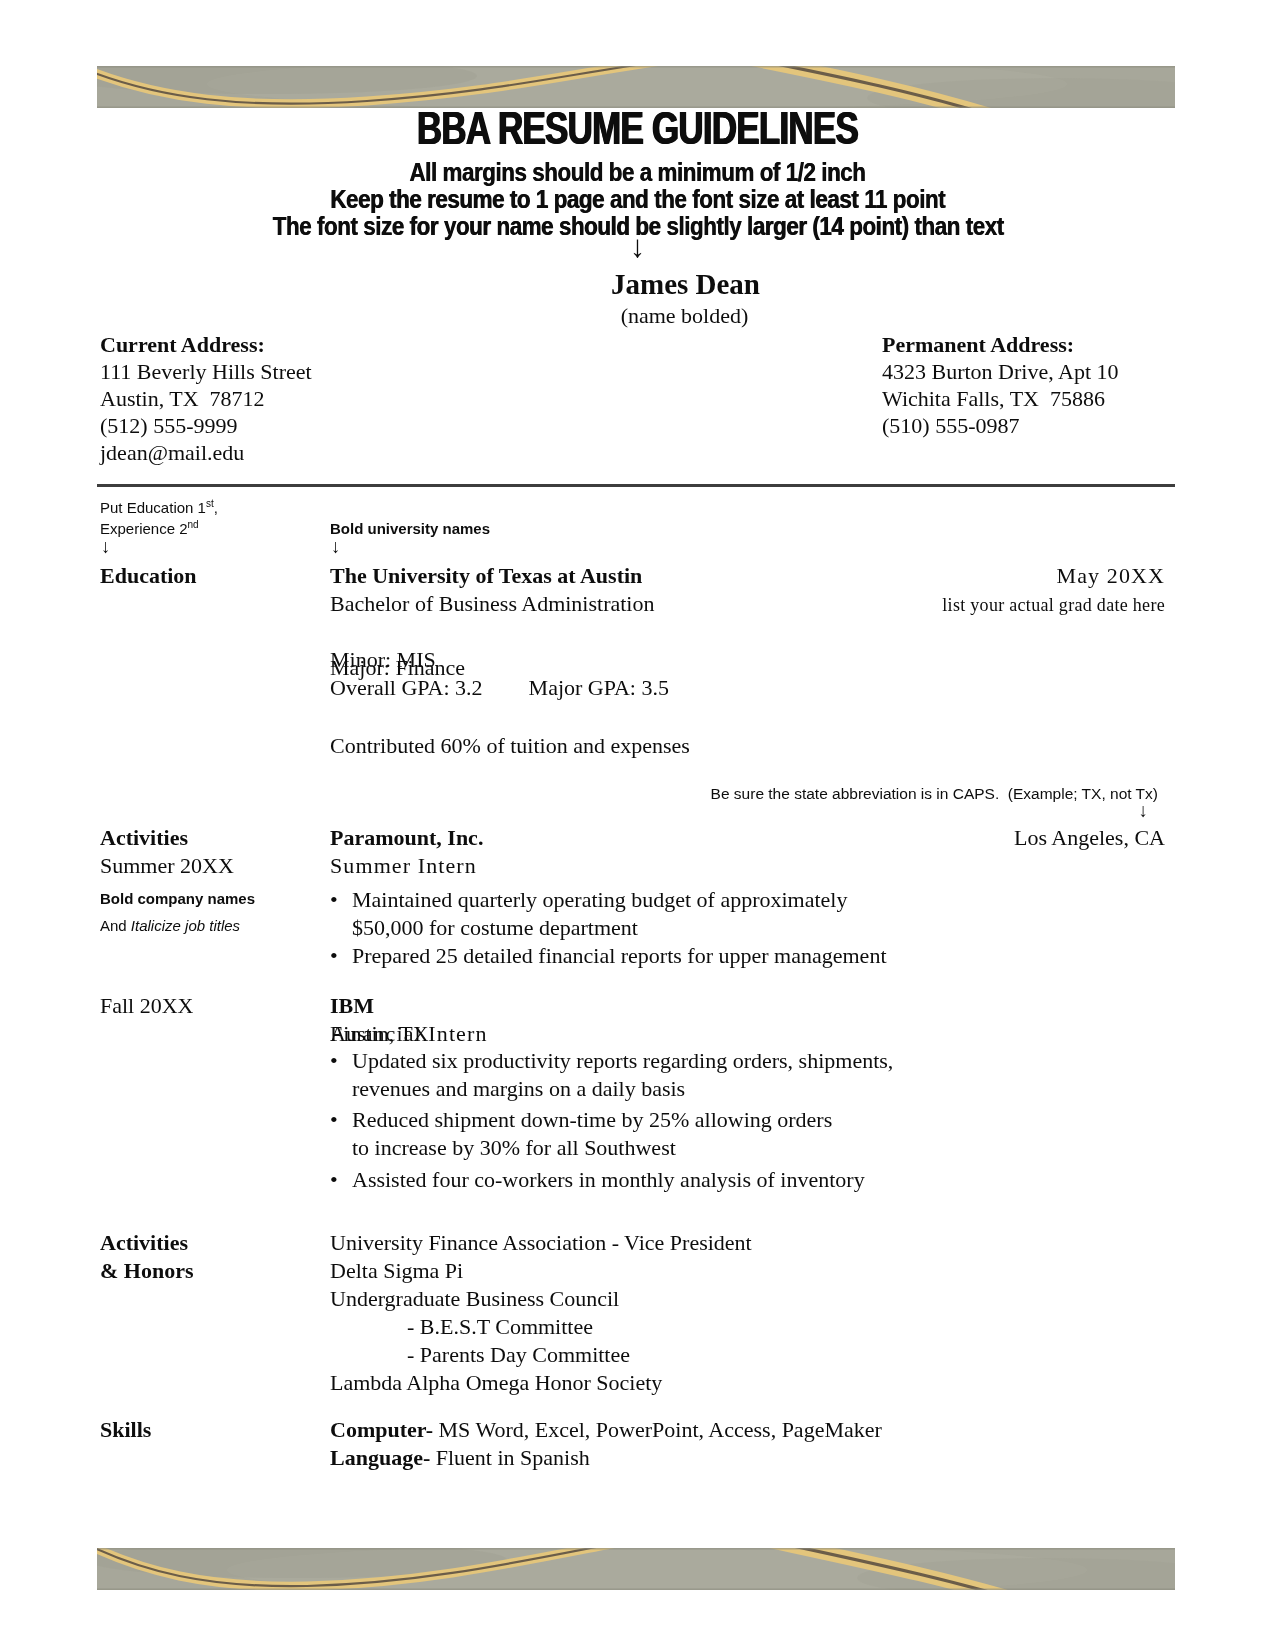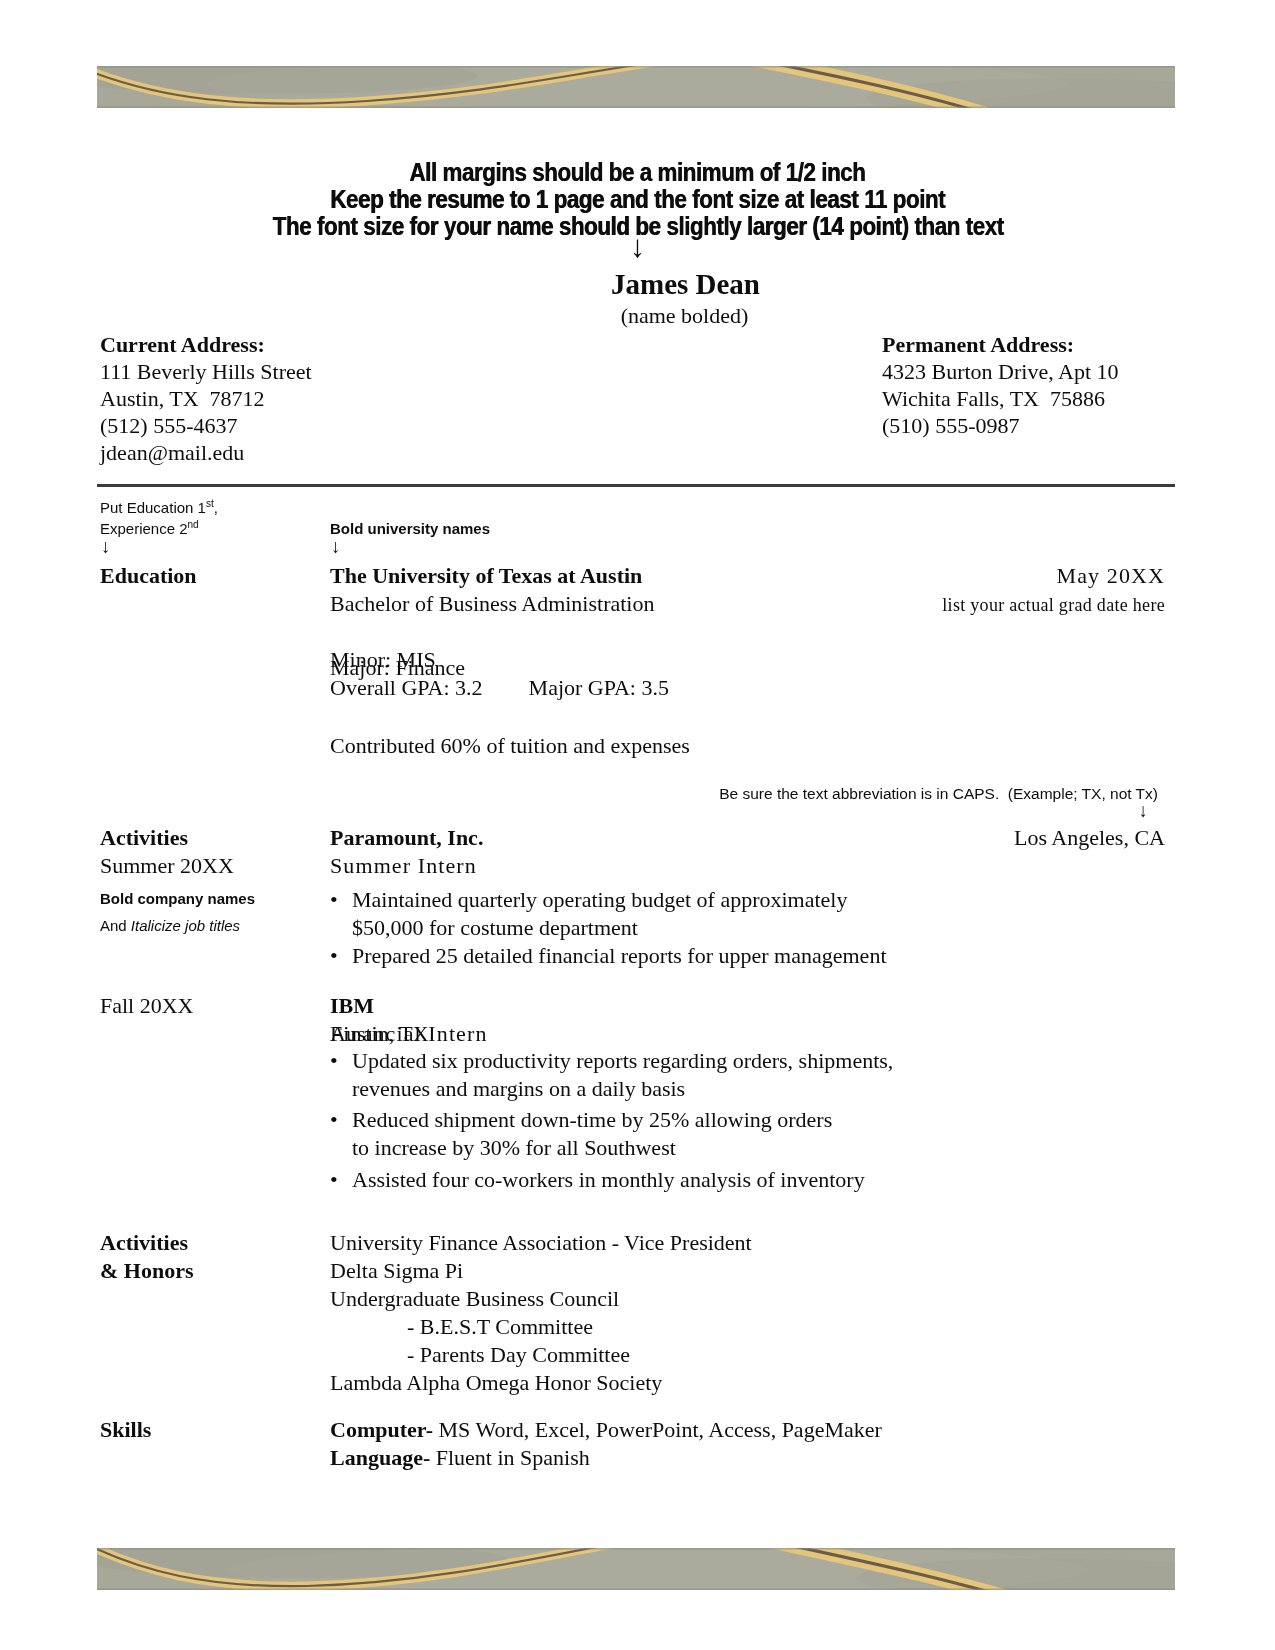--- a/index.html
+++ b/index.html
@@ -60,20 +60,23 @@
       <ellipse cx="960" cy="32" rx="190" ry="20" fill="#9f9f92" opacity="0.30"></ellipse>
       <path d="M -20,0 C 60,34 150,43 270,35 C 400,26 470,8 585,-8" fill="none" stroke="#e3c57c" stroke-width="9"></path>
       <path d="M -20,0 C 60,34 150,43 270,35 C 400,26 470,8 585,-8" fill="none" stroke="#6b5d49" stroke-width="2.2"></path>
       <path d="M 630,-12 C 740,10 830,28 915,56" fill="none" stroke="#e3c57c" stroke-width="14"></path>
       <path d="M 630,-12 C 740,10 830,28 915,56" fill="none" stroke="#6b5d49" stroke-width="3.2"></path>
       <rect x="0" y="0" width="1078" height="1.5" fill="#8e8e81" opacity="0.6"></rect>
       <rect x="0" y="40.5" width="1078" height="1.5" fill="#8e8e81" opacity="0.6"></rect>
     </svg>
   </div>
 
+  <div class="center-row title">
+    <span class="impact" data-bind="header.title">BBA RESUME GUIDELINES</span>
+  </div>
   <div class="center-row gline" style="top:159px;">
     <span class="impact-sub" data-bind="header.guideline_lines.0">All margins should be a minimum of 1/2 inch</span>
   </div>
   <div class="center-row gline" style="top:186px;">
     <span class="impact-sub" data-bind="header.guideline_lines.1">Keep the resume to 1 page and the font size at least 11 point</span>
   </div>
   <div class="center-row gline" style="top:213px;">
     <span class="impact-sub" data-bind="header.guideline_lines.2">The font size for your name should be slightly larger (14 point) than text</span>
   </div>
   <div class="center-row hdr-arrow">
@@ -84,21 +87,21 @@
     <span data-bind="name_block.name">James Dean</span>
   </div>
   <div class="center-row name-note">
     <span data-bind="name_block.note">(name bolded)</span>
   </div>
 
   <div class="abs addr" style="left:100px;top:331px;">
     <div class="lbl" data-bind="addresses.current.label">Current Address:</div>
     <div data-bind="addresses.current.lines.0">111 Beverly Hills Street</div>
     <div data-bind="addresses.current.lines.1">Austin, TX  78712</div>
-    <div data-bind="addresses.current.lines.2">(512) 555-4637</div>
+    <div data-bind="addresses.current.lines.2">(512) 555-9999</div>
     <div data-bind="addresses.current.lines.3">jdean@mail.edu</div>
   </div>
   <div class="abs addr" style="left:882px;top:331px;">
     <div class="lbl" data-bind="addresses.permanent.label">Permanent Address:</div>
     <div data-bind="addresses.permanent.lines.0">4323 Burton Drive, Apt 10</div>
     <div data-bind="addresses.permanent.lines.1">Wichita Falls, TX  75886</div>
     <div data-bind="addresses.permanent.lines.2">(510) 555-0987</div>
   </div>
 
   <div class="rule"></div>
@@ -124,21 +127,21 @@
     <span data-bind="education.degree">Bachelor of Business Administration</span>
     <span class="grad-note" data-bind="education.grad_note">list your actual grad date here</span>
   </div>
   <div class="abs body-txt" style="left:330px;top:654px;" data-bind="education.major">Major: Finance</div>
   <div class="abs body-txt" style="left:330px;top:646px;" data-bind="education.minor">Minor: MIS</div>
   <div class="abs body-txt" style="left:330px;top:674px;">
     <span data-bind="education.gpa_overall">Overall GPA: 3.2</span><span class="gpa-gap" data-bind="education.gpa_major">Major GPA: 3.5</span>
   </div>
   <div class="abs body-txt" style="left:330px;top:732px;" data-bind="education.contributed">Contributed 60% of tuition and expenses</div>
 
-  <div class="caps-note" style="top:784px;" data-bind="annotations.caps_note">Be sure the text abbreviation is in CAPS.  (Example; TX, not Tx)</div>
+  <div class="caps-note" style="top:784px;" data-bind="annotations.caps_note">Be sure the state abbreviation is in CAPS.  (Example; TX, not Tx)</div>
   <div class="caps-arrow ann-arrow" style="top:801px;">
     <span data-bind="glyphs.arrow_down">↓</span>
   </div>
 
   <div class="abs body-txt bold" style="left:100px;top:824px;" data-bind="experience.heading">Activities</div>
   <div class="abs body-txt" style="left:100px;top:852px;" data-bind="experience.jobs.0.date">Summer 20XX</div>
   <div class="abs ann bold" style="left:100px;top:888px;" data-bind="annotations.bold_company">Bold company names</div>
   <div class="abs ann" style="left:100px;top:915px;">
     <span data-bind="annotations.italicize_prefix">And </span><span class="ital" data-bind="annotations.italicize_italic">Italicize job titles</span>
   </div>

